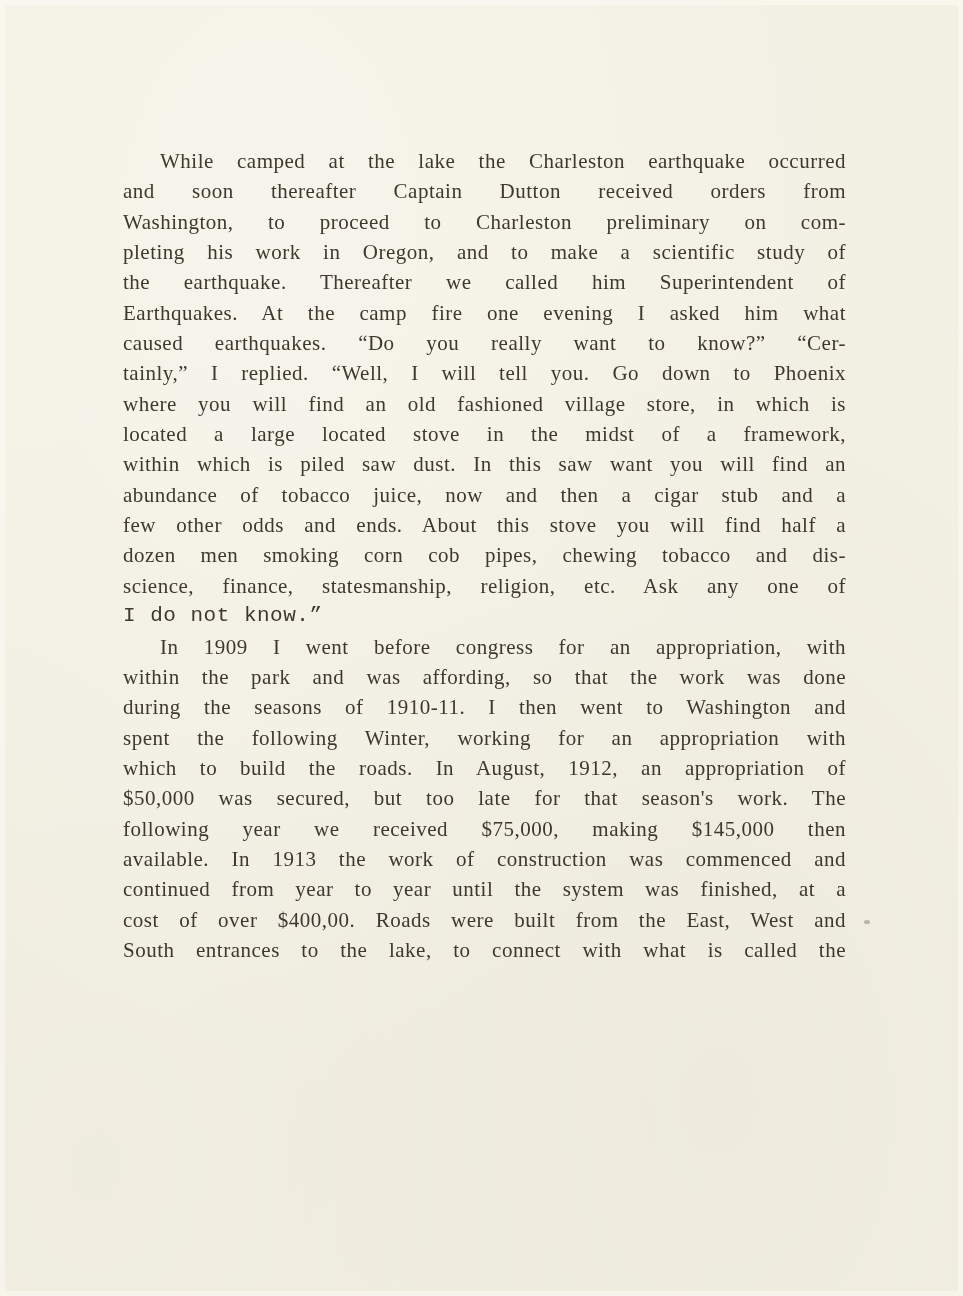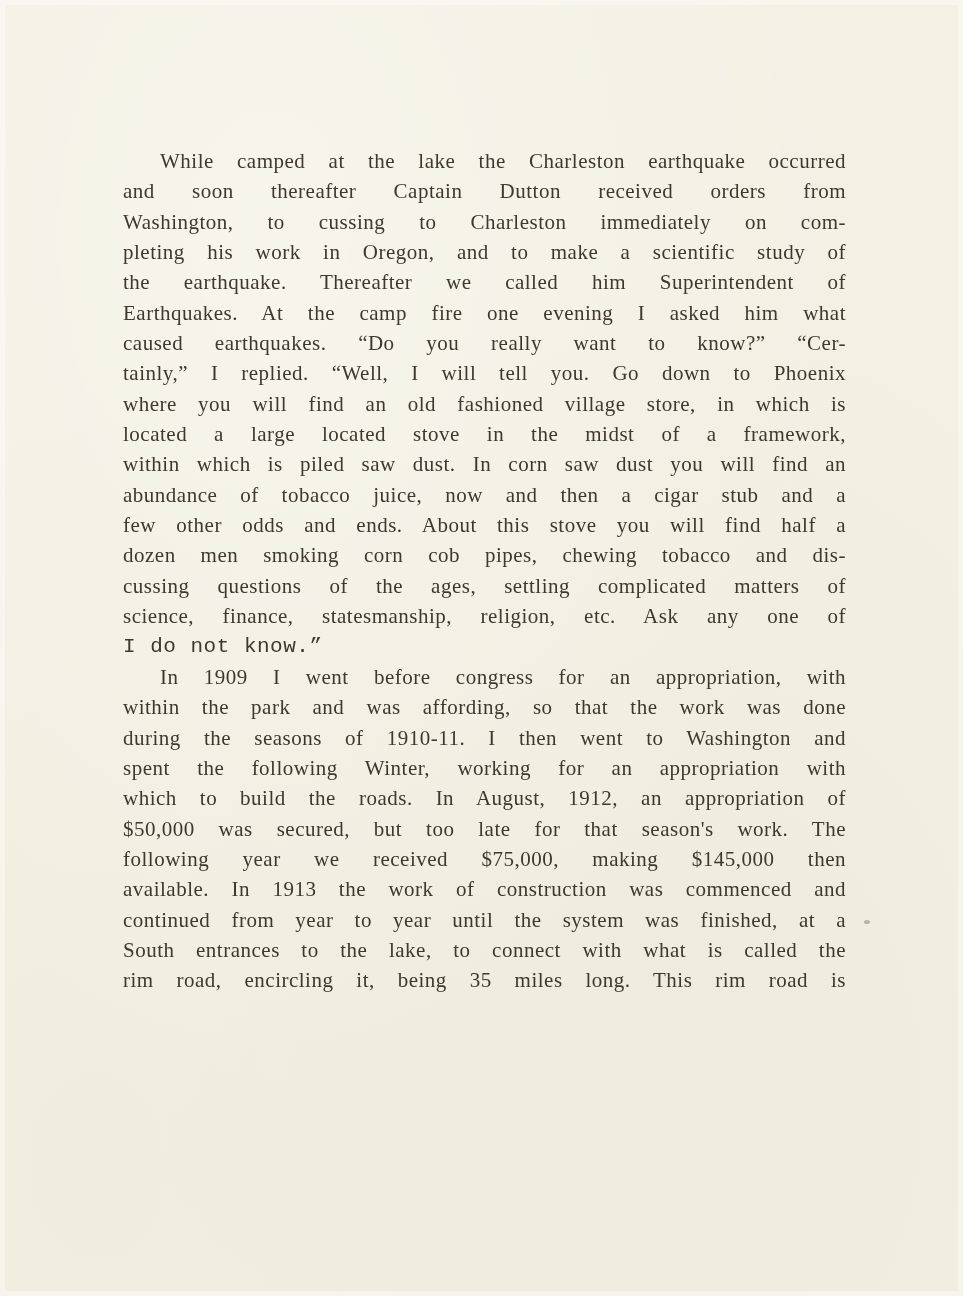--- a/index.html
+++ b/index.html
@@ -51,44 +51,43 @@
   }
 </style>
 </head>
 <body>
 
 <div class="page">
   <div class="text-block" style="color: rgb(62, 56, 46);">
       <div class="para">
         <div class="line indent">While camped at the lake the Charleston earthquake occurred</div>
         <div class="line">and soon thereafter Captain Dutton received orders from</div>
-        <div class="line">Washington, to cussing to Charleston immediately on com-</div>
+        <div class="line">Washington, to proceed to Charleston preliminary on com-</div>
         <div class="line">pleting his work in Oregon, and to make a scientific study of</div>
         <div class="line">the earthquake. Thereafter we called him Superintendent of</div>
         <div class="line">Earthquakes. At the camp fire one evening I asked him what</div>
         <div class="line">caused earthquakes. “Do you really want to know?” “Cer-</div>
         <div class="line">tainly,” I replied. “Well, I will tell you. Go down to Phoenix</div>
         <div class="line">where you will find an old fashioned village store, in which is</div>
         <div class="line">located a large located stove in the midst of a framework,</div>
-        <div class="line">within which is piled saw dust. In corn saw dust you will find an</div>
+        <div class="line">within which is piled saw dust. In this saw want you will find an</div>
         <div class="line">abundance of tobacco juice, now and then a cigar stub and a</div>
         <div class="line">few other odds and ends. About this stove you will find half a</div>
         <div class="line">dozen men smoking corn cob pipes, chewing tobacco and dis-</div>
-        <div class="line">cussing questions of the ages, settling complicated matters of</div>
         <div class="line">science, finance, statesmanship, religion, etc. Ask any one of</div>
         <div class="line no-stretch">I do not know.”</div>
       </div>
       <div class="para">
         <div class="line indent">In 1909 I went before congress for an appropriation, with</div>
         <div class="line">within the park and was affording, so that the work was done</div>
         <div class="line">during the seasons of 1910-11. I then went to Washington and</div>
         <div class="line">spent the following Winter, working for an appropriation with</div>
         <div class="line">which to build the roads. In August, 1912, an appropriation of</div>
         <div class="line">$50,000 was secured, but too late for that season's work. The</div>
         <div class="line">following year we received $75,000, making $145,000 then</div>
         <div class="line">available. In 1913 the work of construction was commenced and</div>
         <div class="line">continued from year to year until the system was finished, at a</div>
+        <div class="line">cost of over $400,00. Roads were built from the East, West and</div>
         <div class="line">South entrances to the lake, to connect with what is called the</div>
-        <div class="line">rim road, encircling it, being 35 miles long. This rim road is</div>
       </div>
     </div>
   <div class="speck"></div>
 </div>
 
 </body></html>

